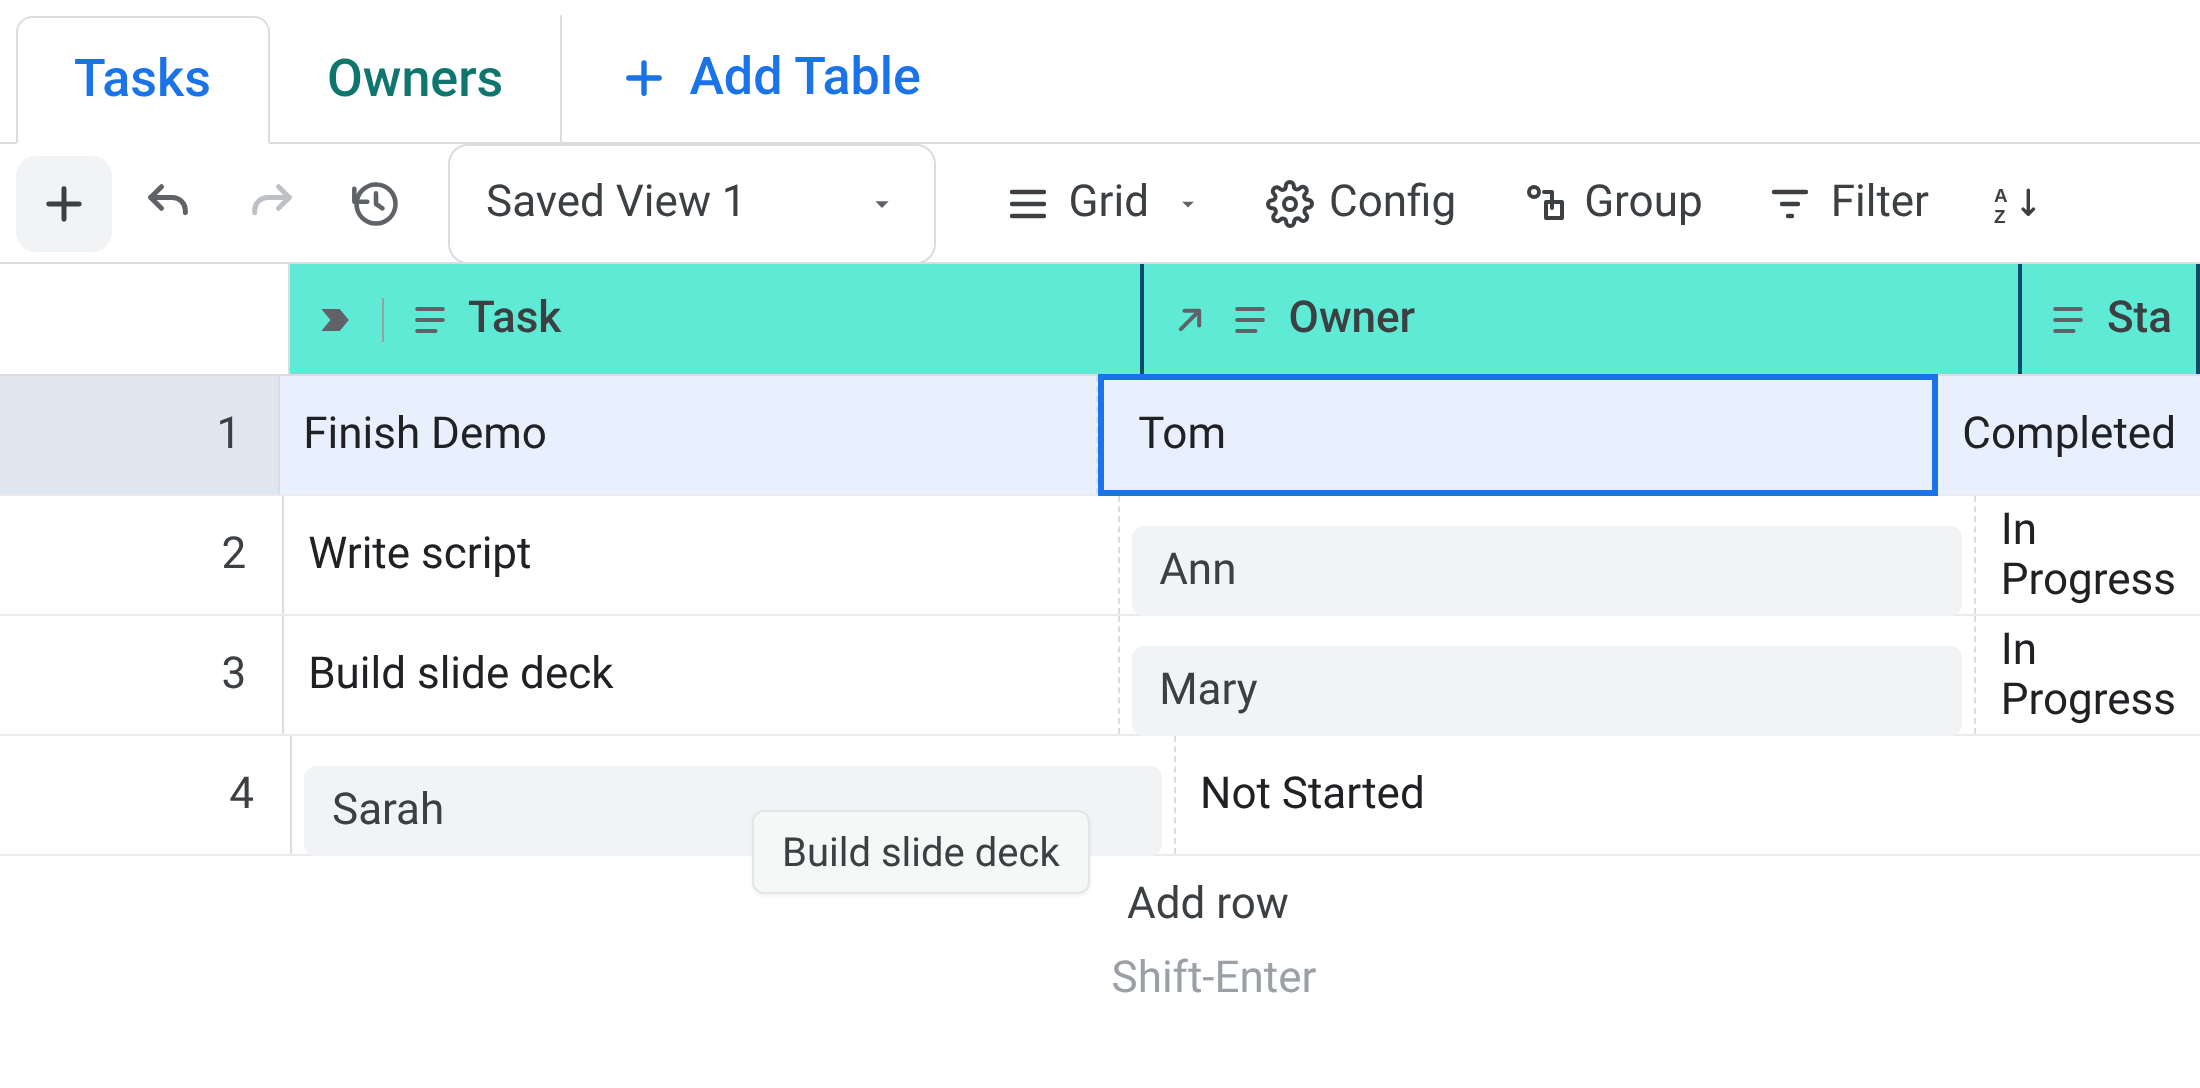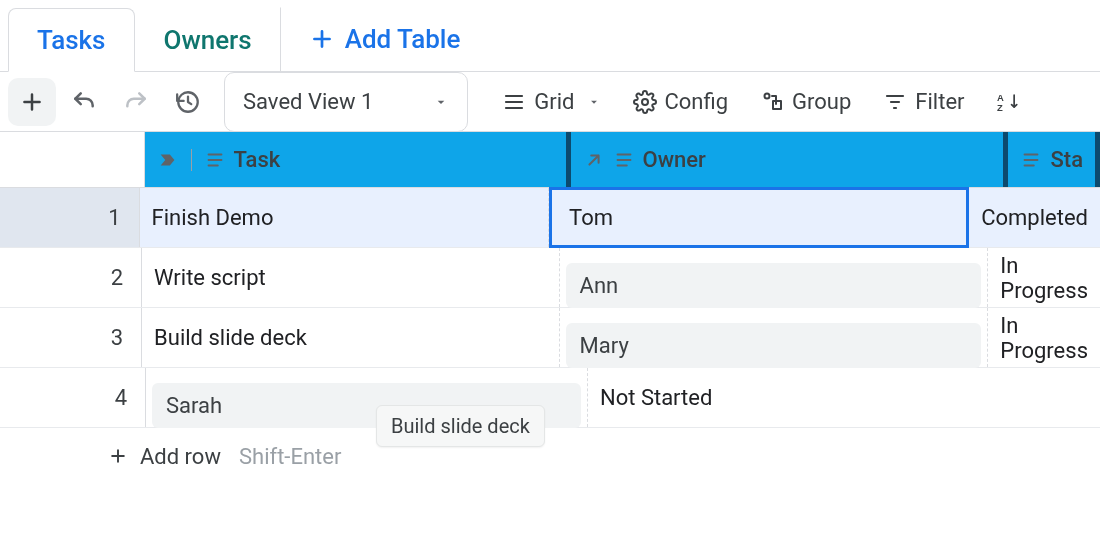--- a/index.html
+++ b/index.html
@@ -121,22 +121,22 @@
       background: #fff;
     }
     .th-col {
       display: flex;
       align-items: center;
       gap: 8px;
       padding: 0 12px;
       font-size: 22px;
       font-weight: 500;
       color: #3c4043;
-      border-right: 5px solid #0c4a6e;
-      background: #0ea5e9;
+      border-right: 2px solid #0c4a6e;
+      background: #5eead4;
       cursor: pointer;
     }
     .th-task { width: 430px; }
     .th-owner { width: 442px; }
     .th-status { flex:1; }
     .th-col svg { width: 22px; height: 22px; color:#5f6368; }
     .pin-sep {
       width: 1px;
       height: 22px;
       background: #9aa0a6;
@@ -213,20 +213,21 @@
     
     .add-row {
       display:flex;
       align-items:center;
       gap: 12px;
       height: 56px;
       padding-left: 108px;
       font-size: 22px;
       color: #3c4043;
       cursor:pointer;
+      flex-direction:column;
     }
     .add-row .hint { color: #9aa0a6; margin-left: 6px;}
     .add-row svg { width:20px; height:20px; color:#3c4043;}
     
     .tooltip {
       position: absolute;
       left: 376px; top: 405px;
       background: #f6f7f7;
       border: 1px solid #e4e6e6;
       border-radius: 6px;

